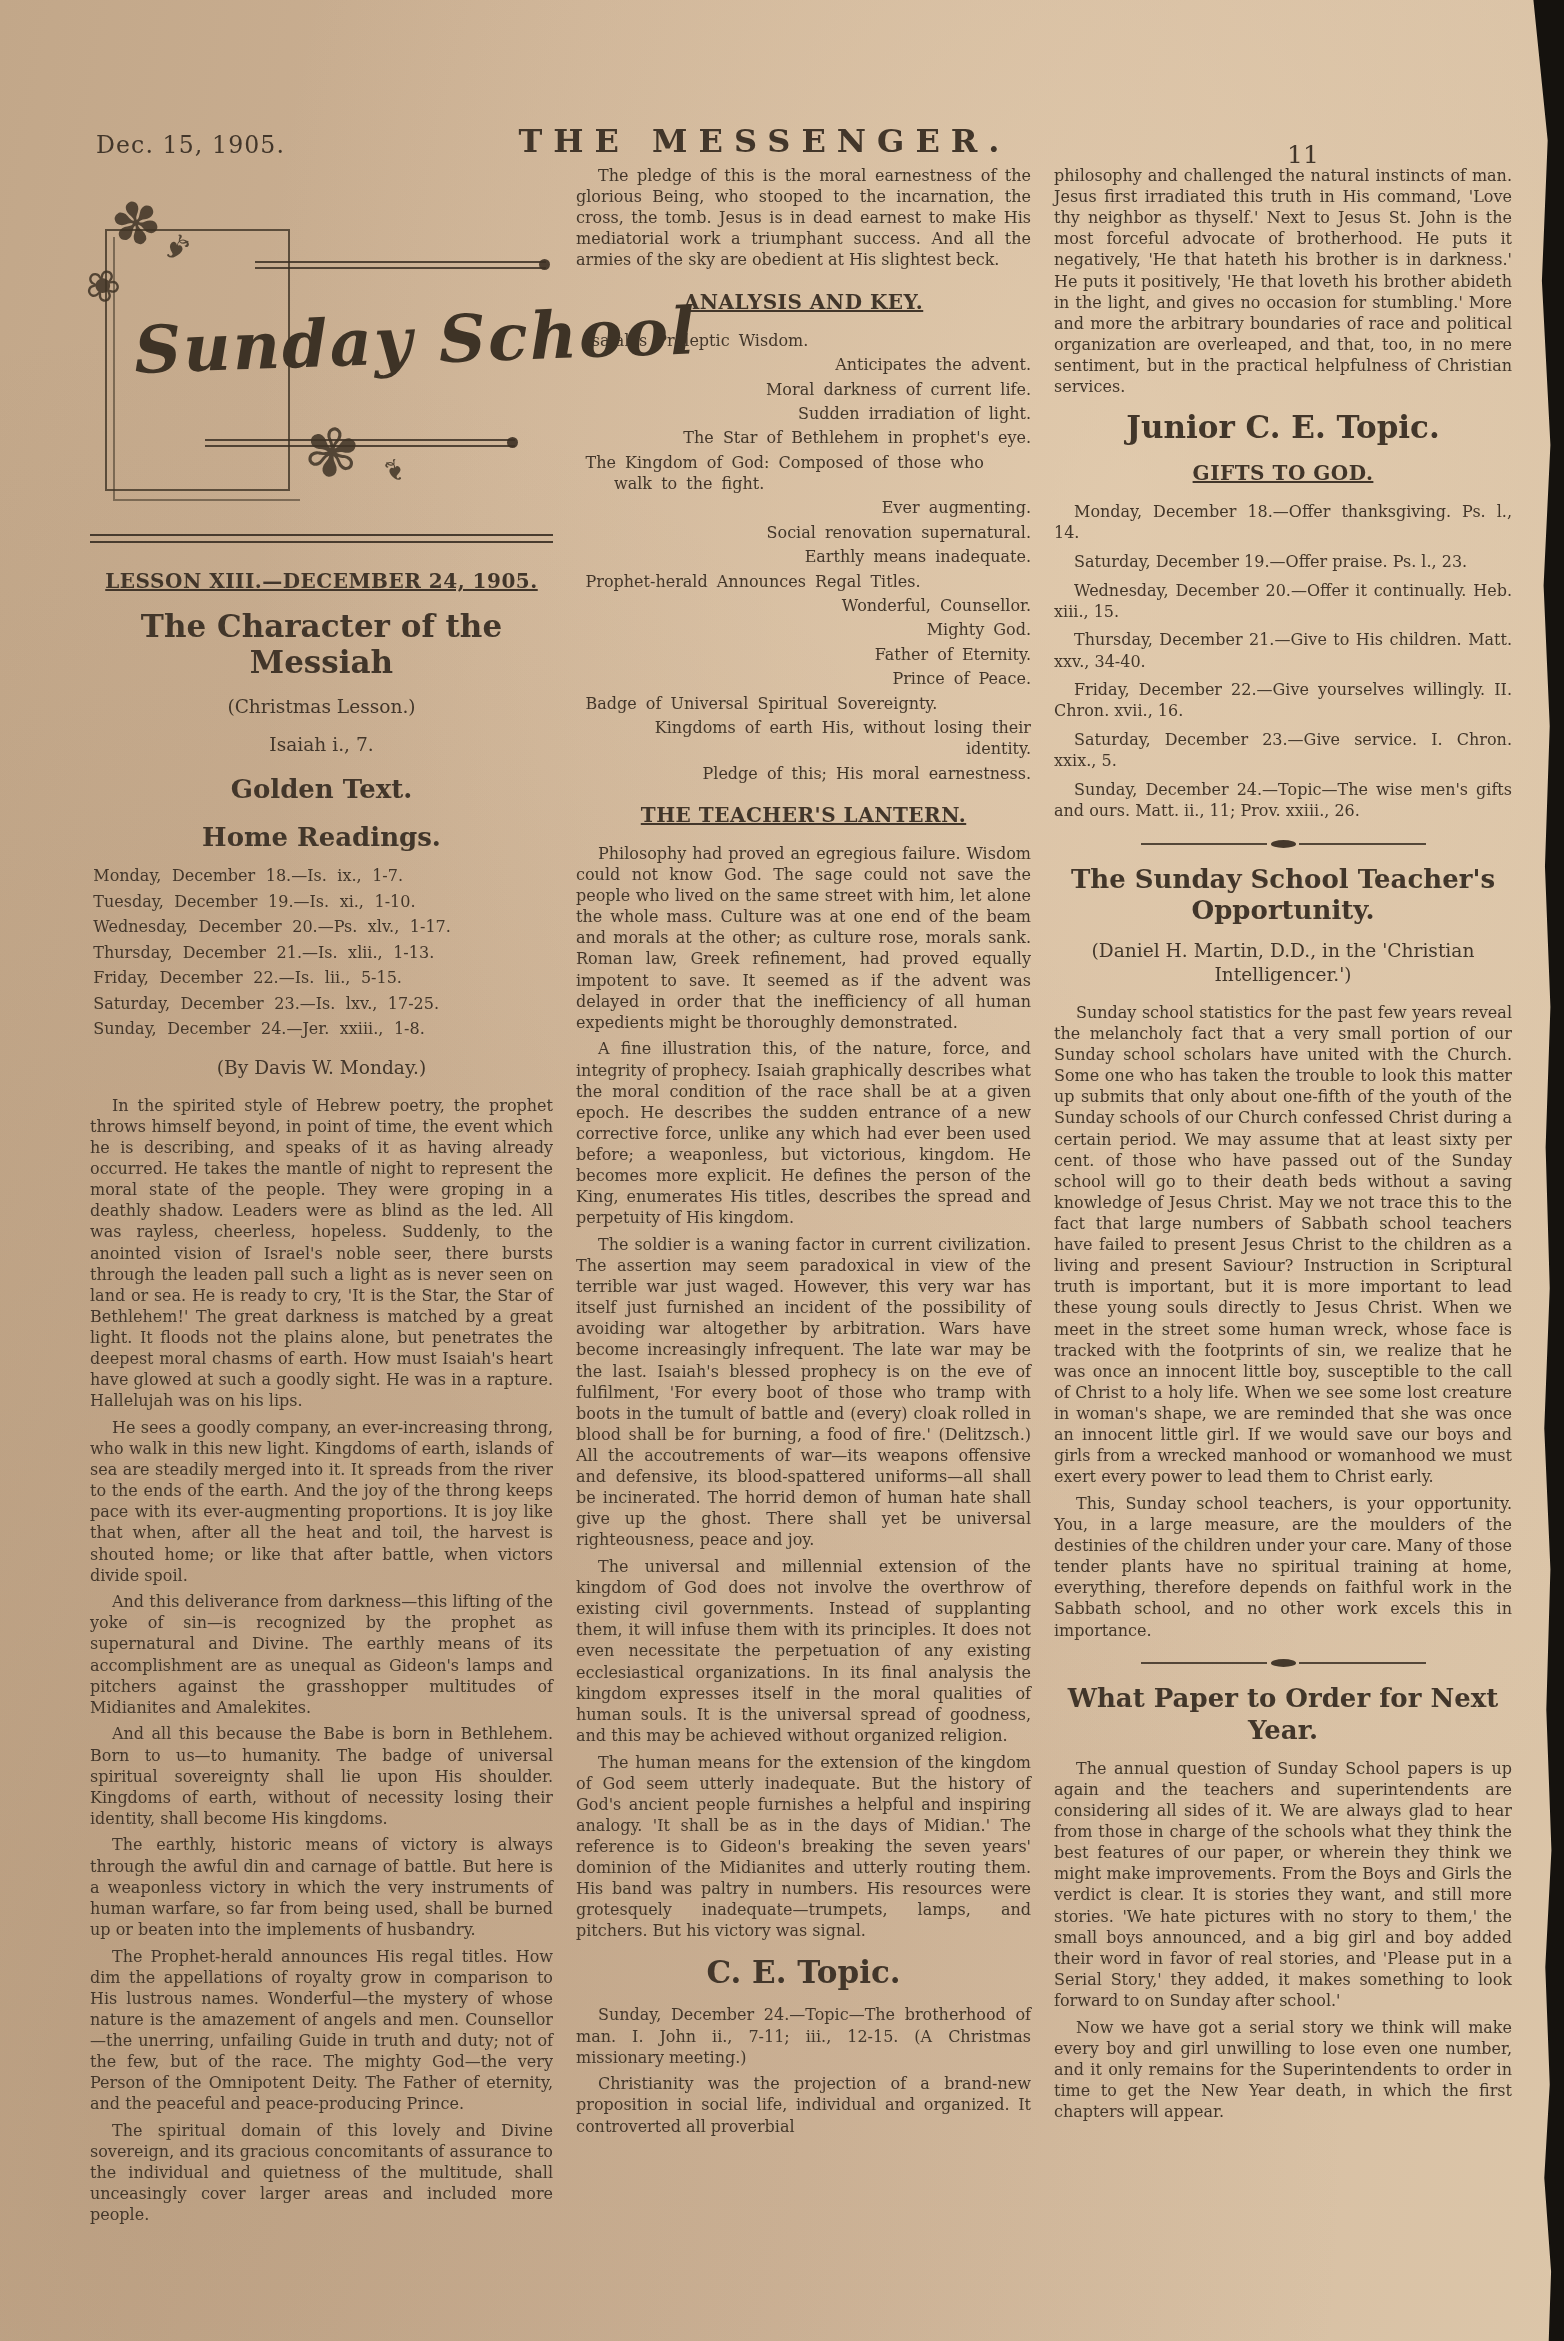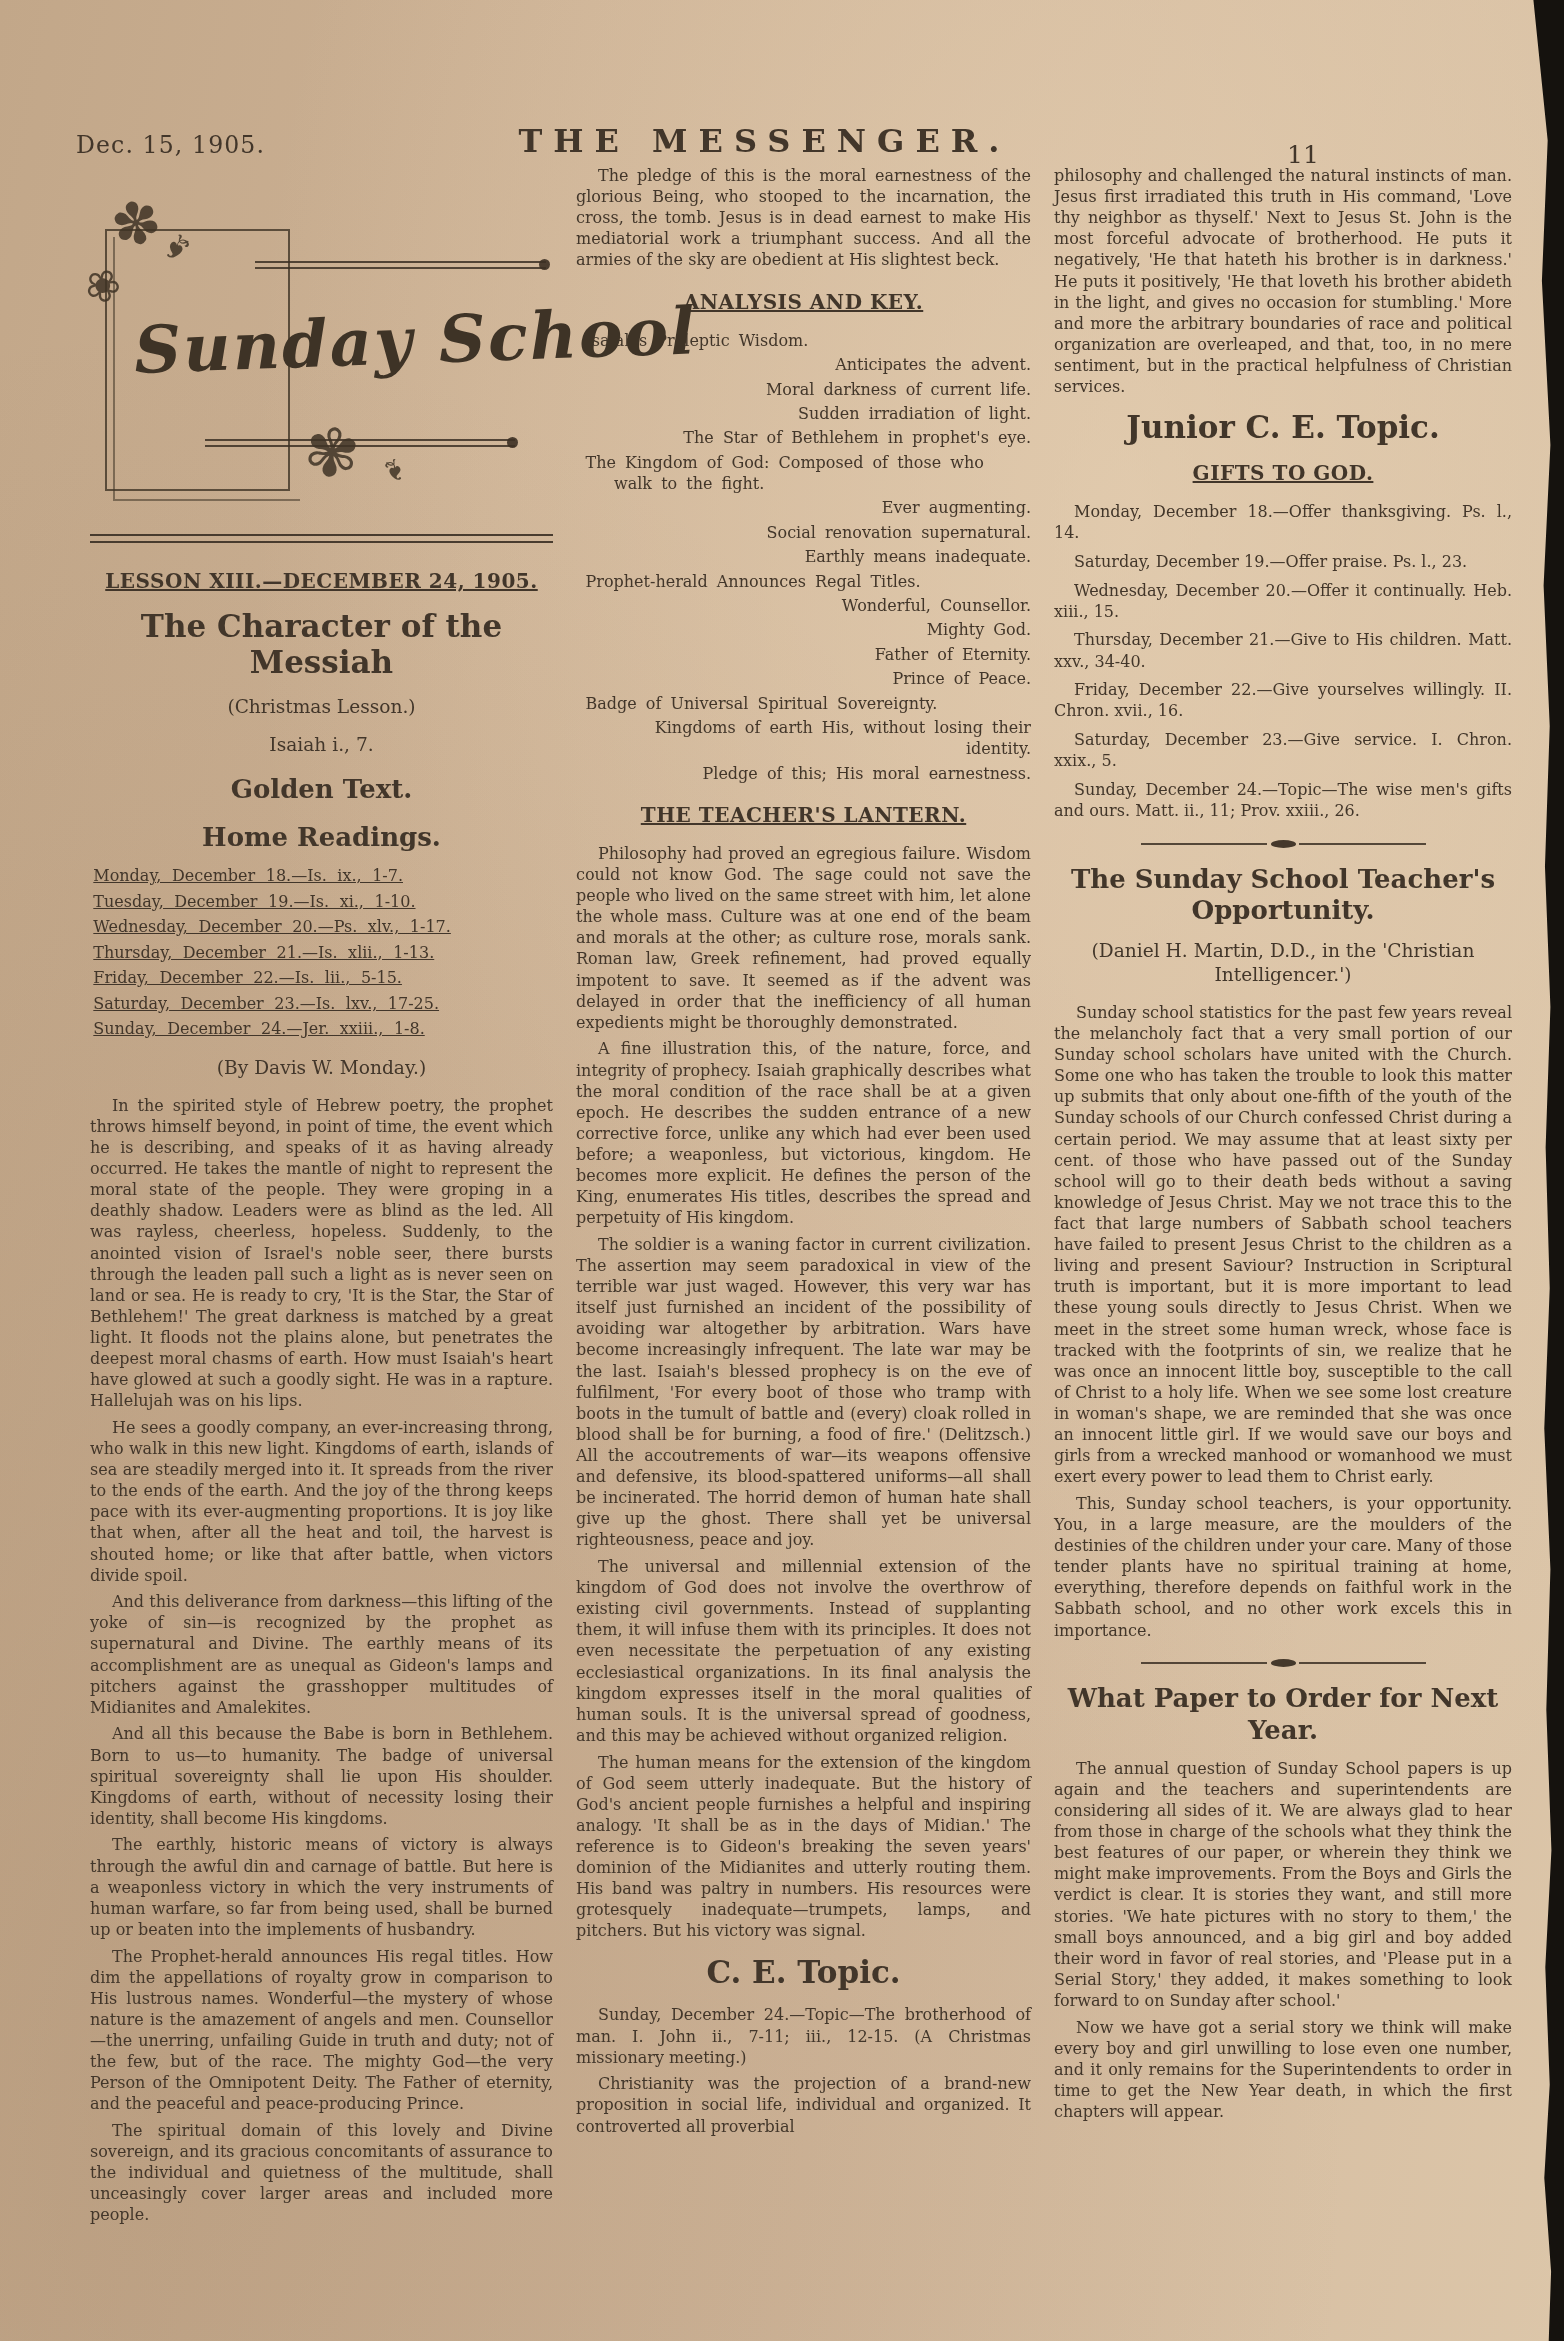--- a/index.html
+++ b/index.html
@@ -13,21 +13,21 @@
       radial-gradient(ellipse at 72% 22%, rgba(236,216,186,.55), rgba(0,0,0,0) 55%),
       radial-gradient(ellipse at 10% 90%, rgba(140,110,80,.25), rgba(0,0,0,0) 60%),
       linear-gradient(100deg,#c2a789 0%, #ccb194 30%, #d2b89c 60%, #dcc6a9 100%);
   }
   .torn-edge{
     position:absolute;top:0;right:0;width:34px;height:100%;
     background:#15120e;
     clip-path:polygon(100% 0,100% 100%,55% 100%,62% 97%,42% 93%,58% 89%,45% 84%,63% 79%,48% 73%,60% 67%,42% 61%,58% 55%,46% 49%,60% 43%,44% 37%,58% 31%,40% 25%,60% 19%,35% 12%,52% 6%,10% 0);
   }
   
-  .header-date{position:absolute;left:76px;top:131px;font-size:23.6px;letter-spacing:1.1px;}
+  .header-date{position:absolute;left:96px;top:131px;font-size:23.6px;letter-spacing:1.1px;}
   .header-title{position:absolute;left:90px;width:1349px;top:122px;text-align:center;
     font-size:32px;font-weight:bold;letter-spacing:11px;}
   .header-page{position:absolute;left:1287px;top:132px;font-size:25px;margin-top:8px;}
   
   .cols{position:absolute;left:90px;top:165px;width:1459px;display:flex;gap:23px;}
   .col{font-size:16px;line-height:1.32;text-align:justify;}
   .col-left{width:463px;}
   .col-mid{width:455px;}
   .col-right{width:458px;}
   p{margin:0 0 5.5px 0;}
@@ -52,21 +52,21 @@
   .f3{left:71px;top:33px;font-size:35px;transform:rotate(-40deg);}
   .f4{left:214px;top:219px;font-size:66px;transform:rotate(8deg);}
   .f5{left:291px;top:258px;font-size:32px;transform:rotate(55deg);}
   .double-rule{border-top:2.7px solid rgba(58,47,35,.9);border-bottom:2.7px solid rgba(58,47,35,.9);height:5px;margin:14.3px 0 25px 0;}
   
   .h-caps{font-size:20px;font-weight:bold;text-align:center;letter-spacing:0.5px;margin:18.6px 0 14.3px 0;text-indent:0;text-decoration:underline;}
   .h-big{font-size:31px;font-weight:bold;text-align:center;line-height:1.15;margin:13px 0 14.3px 0;text-indent:0;}
   .h-mid{font-size:26px;font-weight:bold;text-align:center;line-height:1.2;margin:16.5px 0 12px 0;text-indent:0;}
   .h-sub{font-size:18.6px;text-align:center;margin:3.3px 0 14.3px 0;text-indent:0;}
   
-  .reading{ text-align:left;word-spacing:.34em;margin:0 0 4.4px 3.3px;text-indent:0;text-decoration:underline;}
+  .reading{ text-align:left;word-spacing:.34em;margin:0 0 4.4px 3.3px;text-indent:0;}
   .an0{margin:0 0 3.3px 38px;text-indent:-28.5px;text-align:left;word-spacing:.25em;}
   .an1{margin:0 0 3.3px 33px;text-indent:38px;text-align:right;word-spacing:.25em;}
   .jitem{text-indent:20px;margin:0 0 7.7px 0;}
   
   .divider{display:flex;align-items:center;justify-content:center;margin:18.6px auto 16.5px auto;width:285px;}
   .divider .dline{flex:1;height:1.6px;background:rgba(60,48,36,.85);}
   .divider .dlens{width:25px;height:7.7px;margin:0 3.3px;background:rgba(60,48,36,.95);border-radius:50%;}
 </style>
 </head>
 <body>

